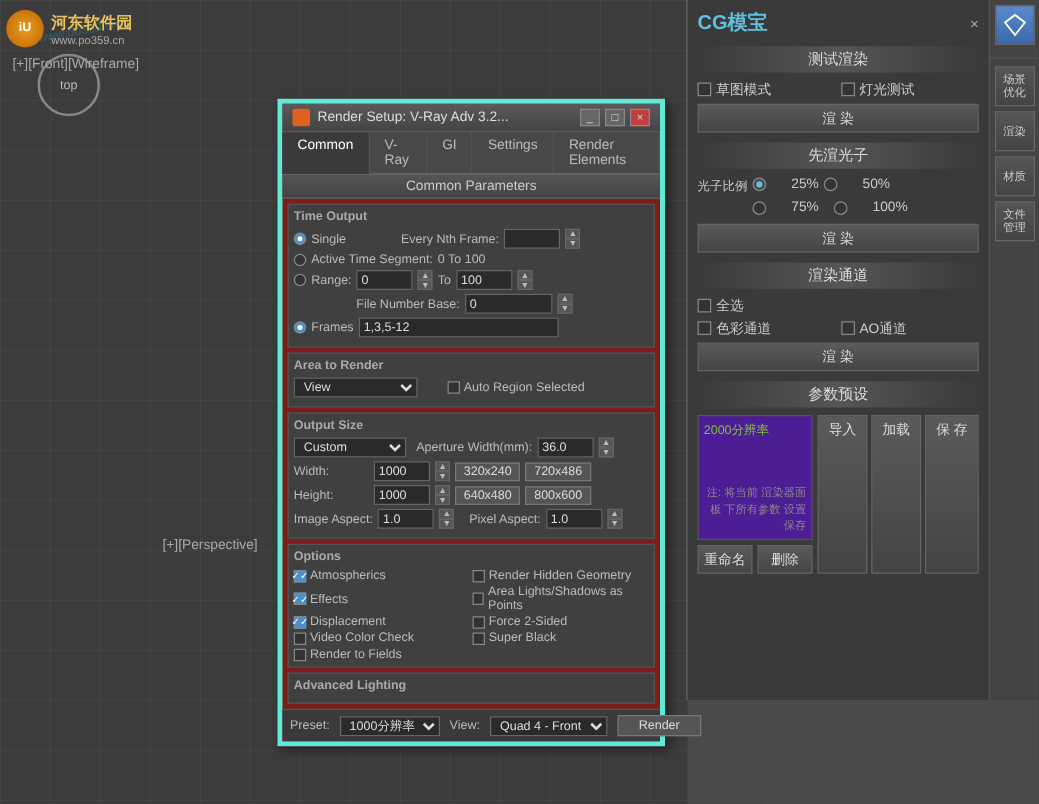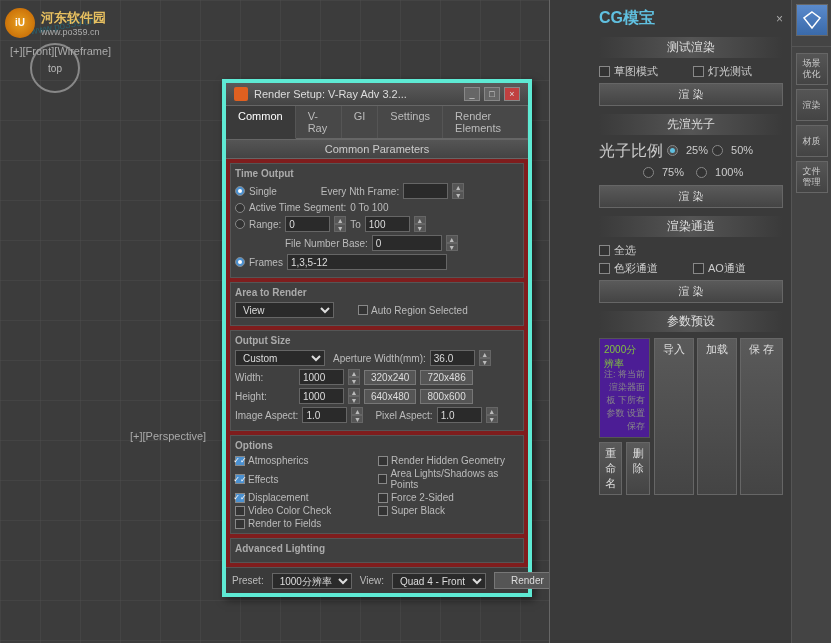--- a/index.html
+++ b/index.html
@@ -115,24 +115,23 @@
 
     
     .dialog-bottom {
       background: #3a3a3a; border-top: 1px solid #555;
       padding: 4px 6px; display: flex; align-items: center; gap: 8px;
     }
     .bottom-label { color: #bbb; font-size: 10px; }
 
     
     .cg-panel {
-      position: absolute; top: 0; left: 549px; width: 282px; height: 643px;
+      position: absolute; top: 0; left: 549px; width: 282px; height: 560px;
       background: #3a3a3a; border-left: 1px solid #666;
       display: flex;
-      padding-left: 41px;
     }
     .cg-main { flex: 1; padding: 8px; }
     .cg-sidebar { width: 40px; background: #444; border-left: 1px solid #555; display: flex; flex-direction: column; align-items: center; padding: 4px 0; gap: 4px; }
 
     .cg-titlebar {
       display: flex; align-items: center; justify-content: space-between;
       margin-bottom: 8px;
     }
     .cg-title { color: #60c0e0; font-size: 16px; font-weight: bold; }
     .cg-close { color: #aaa; cursor: pointer; font-size: 12px; }
@@ -148,25 +147,25 @@
     .cg-check { display: flex; align-items: center; gap: 4px; }
     .cg-checkbox { width: 11px; height: 11px; border: 1px solid #888; background: #333; }
     .cg-label { color: #ccc; font-size: 11px; }
 
     .cg-btn {
       display: block; width: 100%; background: linear-gradient(to bottom, #5a5a5a, #444);
       border: 1px solid #666; color: #ddd; font-size: 11px;
       padding: 3px 0; text-align: center; cursor: pointer; margin-bottom: 3px;
     }
 
-    .radio-row { display: flex; align-items: center; gap: 8px; margin-bottom: 3px; }
+    .radio-row { display: flex; align-items: center; gap: 20px; margin-bottom: 3px; }
     .cg-radio { width: 11px; height: 11px; border-radius: 50%; border: 1px solid #888; background: #333; display: inline-flex; align-items: center; justify-content: center; }
     .cg-radio.checked { background: #4a4a4a; }
     .cg-radio.checked::after { content: ''; width: 5px; height: 5px; border-radius: 50%; background: #60c0e0; }
-    .photon-label { color: #ccc; font-size: 16px; min-width: 40px; }
+    .photon-label { color: #ccc; font-size: 10px; min-width: 40px; }
 
     .params-box {
       border: 1px solid #555; background: #4c1d95;
       height: 100px; margin-bottom: 4px; padding: 4px;
       color: #8a8a8a; font-size: 10px; position: relative;
     }
     .params-item { color: #80c040; font-size: 10px; }
     .params-note { color: #888; font-size: 9px; position: absolute; right: 4px; bottom: 4px; text-align: right; max-width: 120px; }
     .param-btn {
       background: linear-gradient(to bottom, #5a5a5a, #444);

